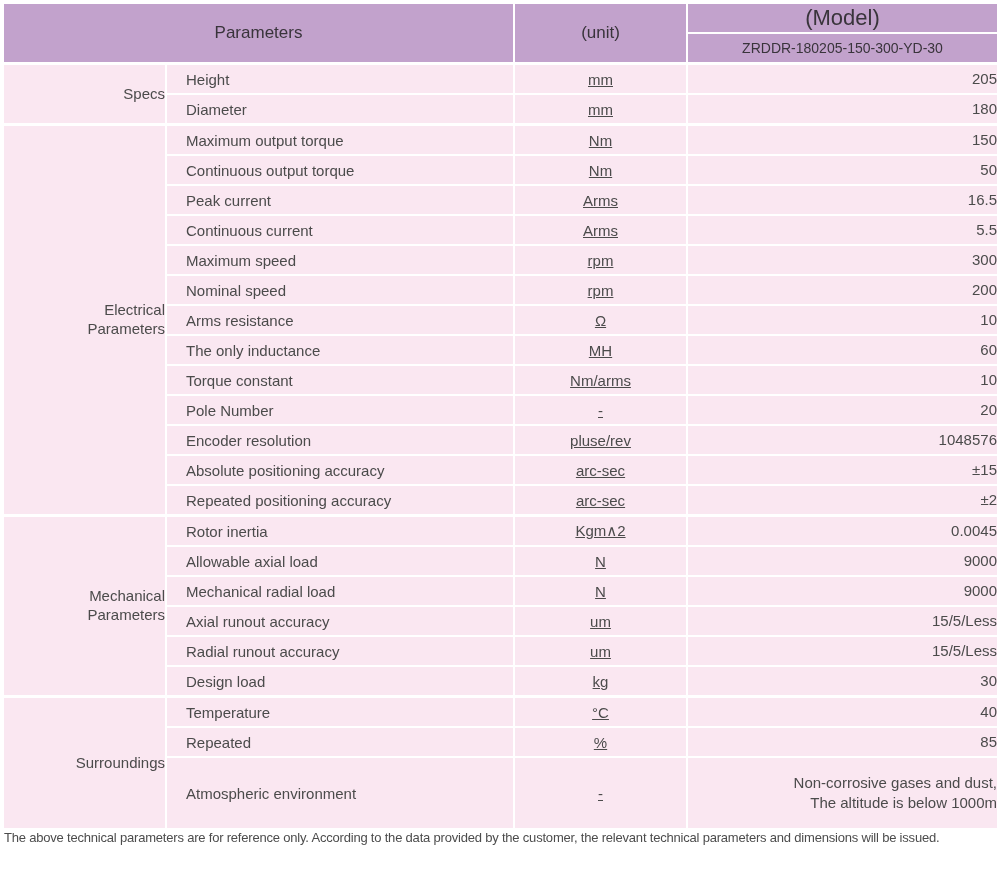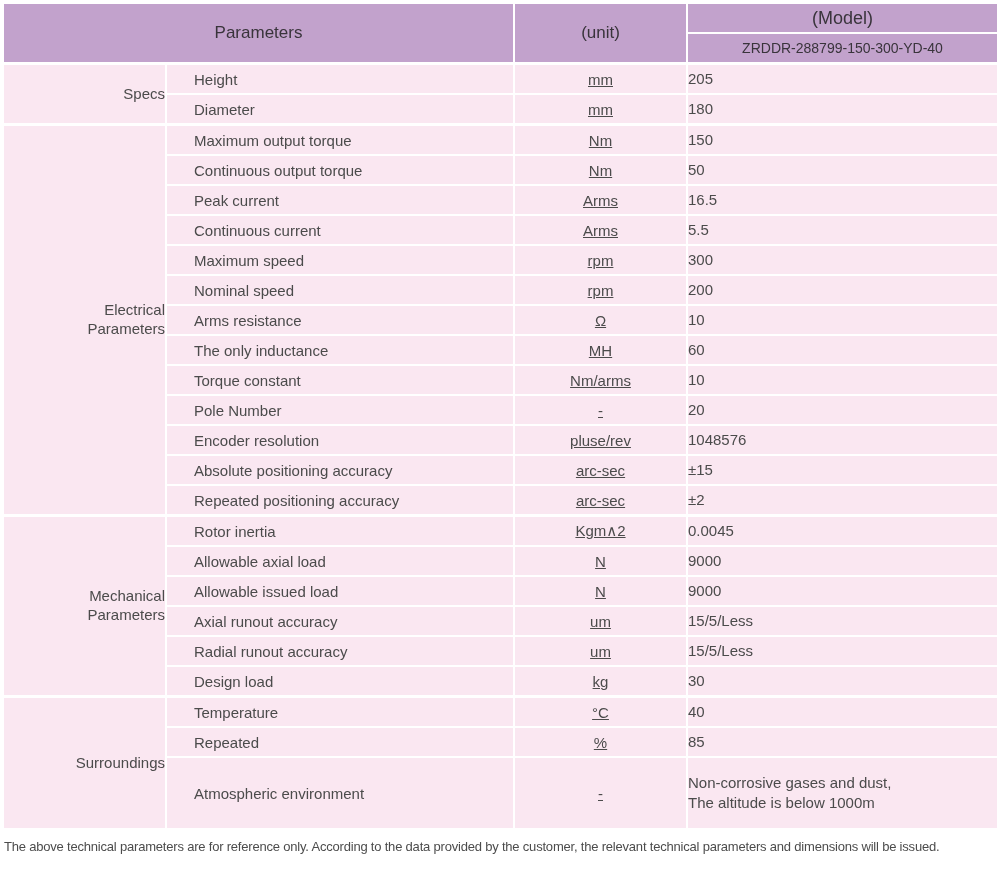--- a/index.html
+++ b/index.html
@@ -21,31 +21,30 @@
     white-space:pre-line;
     padding:0;
   }
   thead th{
     background:var(--header-bg,#c2a2cc);
     font-weight:400;
     color:#39343b;
     height:28px;
   }
   th.h-main{font-size:17px;}
-  th.h-model-label{font-size:18px;}
+  th.h-model-label{font-size:22px;}
   th.h-model-value{font-size:14px;}
   tbody td{font-size:15px;color:#4b4b4b;height:28px;}
   td.cat{text-align:right;line-height:1.25;}
-  td.param{text-align:left;padding-left:27px;}
+  td.param{text-align:left;padding-left:19px;}
   td.unit{text-align:center;text-decoration:underline;}
-  td.val{text-align:left;line-height:1.35;}
+  td.val{text-align:right;line-height:1.35;}
   tr.sec-top th, tr.sec-top td{border-top-width:3px;}
   tr.tall td{height:70px;}
   .footnote{
-    margin-top:9px;
     padding-left:2px;
     font-size:13px;
     letter-spacing:-0.2px;
     white-space:nowrap;
     color:#4c4c4c;
   }
 </style>
 </head>
 <body>
 
@@ -57,21 +56,21 @@
         <col class="c-unit">
         <col class="c-val">
     </colgroup>
     <thead>
       <tr>
         <th class="h-main" colspan="2" rowspan="2">Parameters</th>
         <th class="h-main" rowspan="2">(unit)</th>
         <th class="h-model-label">(Model)</th>
       </tr>
       <tr>
-        <th class="h-model-value">ZRDDR-288799-150-300-YD-40</th>
+        <th class="h-model-value">ZRDDR-180205-150-300-YD-30</th>
       </tr>
     </thead>
     <tbody>
 
       <tr class="sec-top">
         <td class="cat" rowspan="2">Specs</td>
         <td class="param">Height</td>
         <td class="unit">mm</td>
         <td class="val">205</td>
       </tr>
@@ -155,21 +154,21 @@
         <td class="param">Rotor inertia</td>
         <td class="unit">Kgm∧2</td>
         <td class="val">0.0045</td>
       </tr>
       <tr>
         <td class="param">Allowable axial load</td>
         <td class="unit">N</td>
         <td class="val">9000</td>
       </tr>
       <tr>
-        <td class="param">Allowable issued load</td>
+        <td class="param">Mechanical radial load</td>
         <td class="unit">N</td>
         <td class="val">9000</td>
       </tr>
       <tr>
         <td class="param">Axial runout accuracy</td>
         <td class="unit">um</td>
         <td class="val">15/5/Less</td>
       </tr>
       <tr>
         <td class="param">Radial runout accuracy</td>

